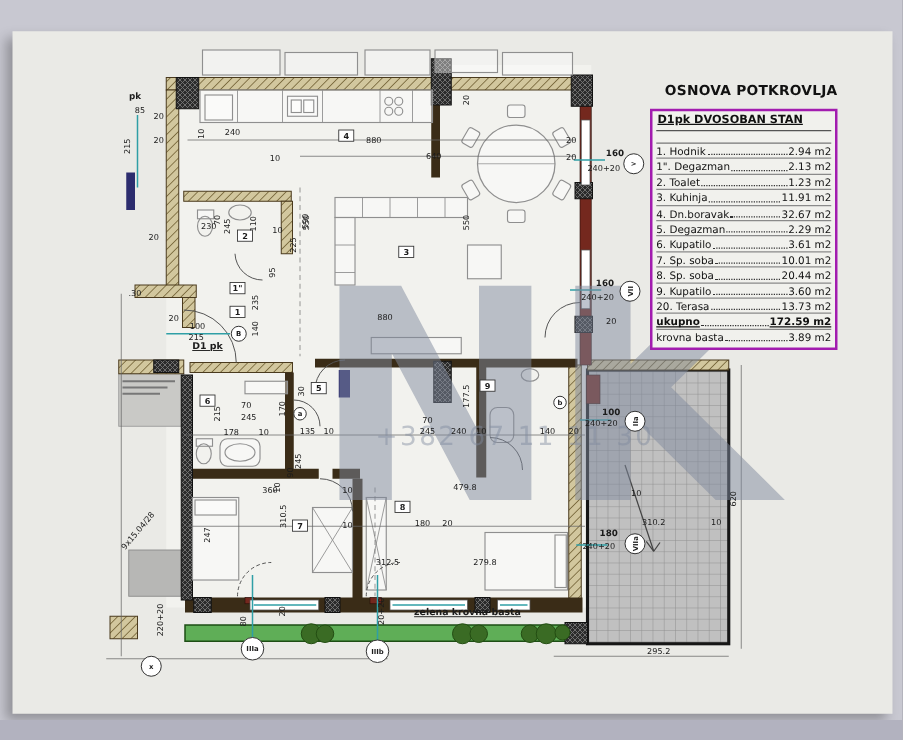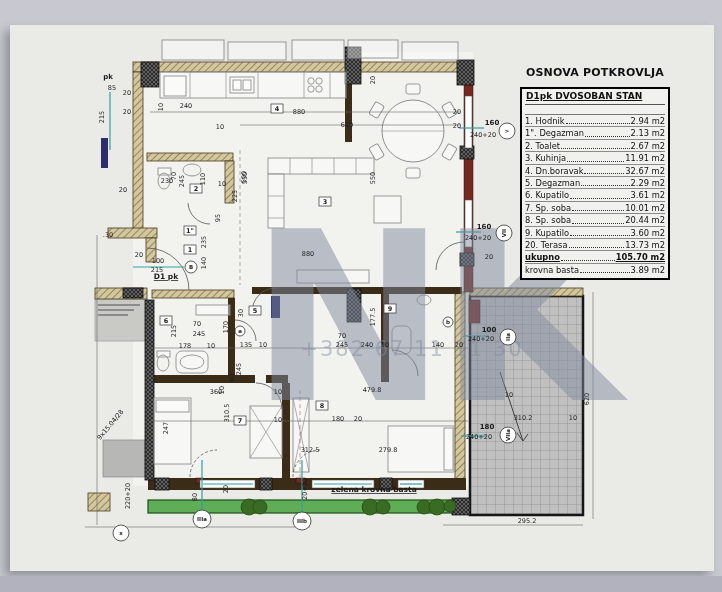--- a/index.html
+++ b/index.html
@@ -3,22 +3,22 @@
 <meta charset="utf-8">
 <style>
   html,body{margin:0;padding:0;background:#9a9aa6;}
   #screen{position:relative;width:722px;height:592px;overflow:hidden;
           background:#c8c8d1;font-family:"DejaVu Sans",sans-serif;}
   #paper{position:absolute;left:10px;top:25px;width:704px;height:546px;
          background:#eaeae6;box-shadow:-5px 5px 9px rgba(0,0,0,.28);}
   #bottombar{position:absolute;left:0;top:576px;width:722px;height:16px;background:#b2b2bf;}
   #plan-svg{position:absolute;left:0;top:0;}
   .legend{position:absolute;left:520px;top:66px;width:150px;color:#111;}
-  .legend-title{font-size:11px;font-weight:bold;text-align:center;letter-spacing:.2px;margin-bottom:8px;}
-  .legend-box{border:2px solid #000000;background:#f1f1ed;padding:1px 3px 3px;}
+  .legend-title{font-size:11px;font-weight:bold;text-align:right;letter-spacing:.2px;margin-bottom:8px;}
+  .legend-box{border:2px solid #a21caf;background:#f1f1ed;padding:1px 3px 3px;}
   .legend-header{font-size:9px;font-weight:bold;text-decoration:underline;
                  border-bottom:1px solid #555;padding:1px 1px 3px;}
   .legend-gap{height:9px;border-bottom:1px solid #777;}
   .legend-row{display:flex;align-items:flex-end;font-size:8.3px;line-height:10.4px;
               border-bottom:1px solid #8a8a8a;padding-top:1px;}
   .legend-row:last-child{border-bottom:none;}
   .num{white-space:pre;}
   .dots{flex:1;border-bottom:1.3px dotted #333;margin:0 1px 2px;}
   .area{white-space:nowrap;}
   .legend-row.total .name,.legend-row.total .area,.legend-row.total .num
@@ -332,21 +332,21 @@
           <div class="legend-row ">
             <span class="num">1". </span>
             <span class="name">Degazman</span>
             <span class="dots"></span>
             <span class="area">2.13 m2</span>
           </div>
           <div class="legend-row ">
             <span class="num">2. </span>
             <span class="name">Toalet</span>
             <span class="dots"></span>
-            <span class="area">2.67 m2</span>
+            <span class="area">1.23 m2</span>
           </div>
           <div class="legend-row ">
             <span class="num">3. </span>
             <span class="name">Kuhinja</span>
             <span class="dots"></span>
             <span class="area">11.91 m2</span>
           </div>
           <div class="legend-row ">
             <span class="num">4. </span>
             <span class="name">Dn.boravak</span>
@@ -386,21 +386,21 @@
           <div class="legend-row ">
             <span class="num">20. </span>
             <span class="name">Terasa</span>
             <span class="dots"></span>
             <span class="area">13.73 m2</span>
           </div>
           <div class="legend-row total">
             <span class="num"></span>
             <span class="name">ukupno</span>
             <span class="dots"></span>
-            <span class="area">105.70 m2</span>
+            <span class="area">172.59 m2</span>
           </div>
           <div class="legend-row ">
             <span class="num"></span>
             <span class="name">krovna basta</span>
             <span class="dots"></span>
             <span class="area">3.89 m2</span>
           </div>
         </div>
     </div>
   </div>

